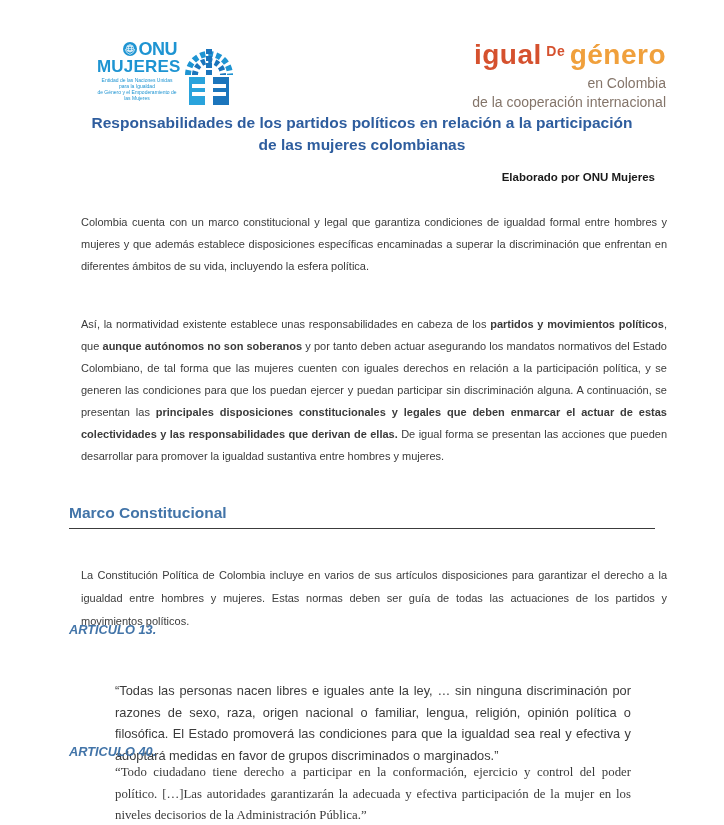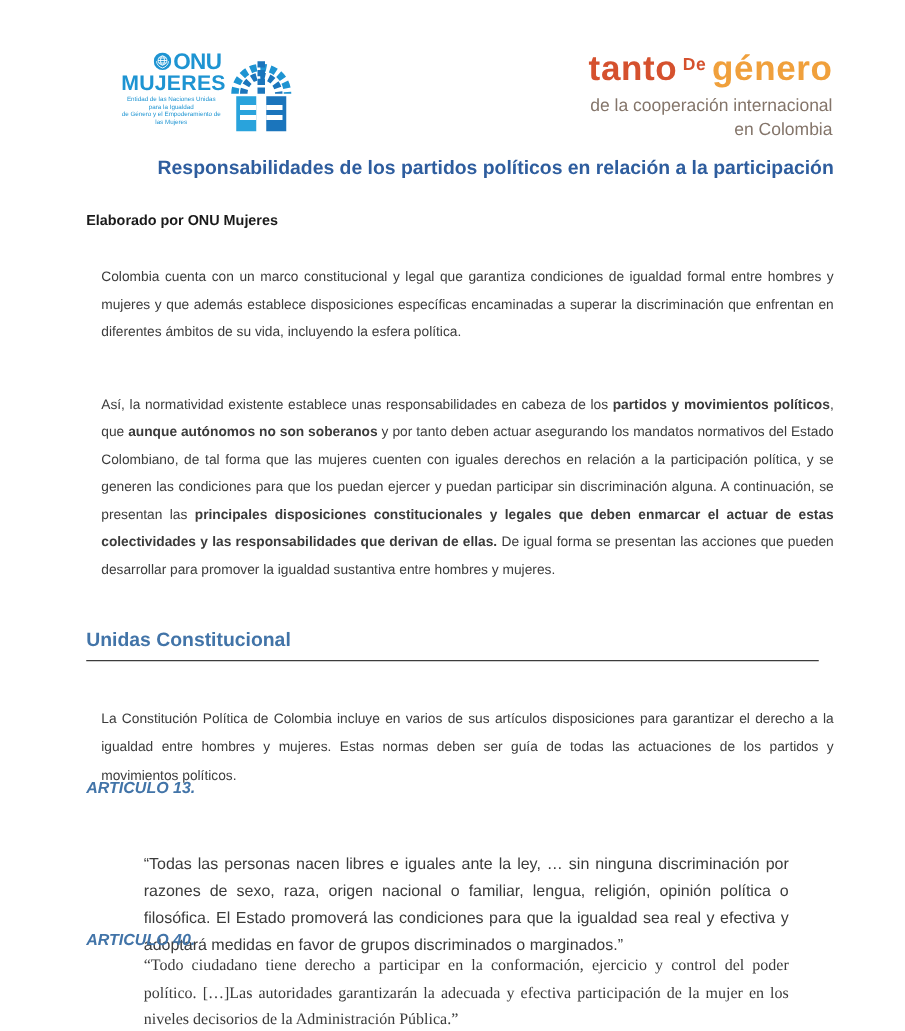--- a/index.html
+++ b/index.html
@@ -21,26 +21,26 @@
   
   .logo-right{position:absolute;right:58px;top:36px;text-align:right;}
   .mesa-line{white-space:nowrap;line-height:30px;}
   .mesa-word{font-size:28px;font-weight:bold;color:#d5512e;letter-spacing:0.5px;}
   .mesa-de{font-size:14px;font-weight:bold;color:#d5512e;vertical-align:8px;letter-spacing:0.5px;}
   .mesa-genero{font-size:28px;font-weight:bold;color:#f0a03c;letter-spacing:0.5px;}
   .mesa-sub{font-size:14px;color:#84756a;line-height:19px;}
   
   .title{
     position:absolute;left:69px;top:112px;width:586px;
-    text-align:right;font-size:15.5px;font-weight:bold;line-height:22px;
-    color:#2e5d9e;margin:12px;
+    text-align:center;font-size:15.5px;font-weight:bold;line-height:22px;
+    color:#2e5d9e;margin:0;
   }
   .byline{
     position:absolute;left:69px;top:171px;width:586px;
-    text-align:left;font-size:11.5px;font-weight:bold;color:#1a1a1a;
+    text-align:right;font-size:11.5px;font-weight:bold;color:#1a1a1a;
   }
   
   .body-par{
     position:absolute;left:69px;width:586px;margin:12px;
     font-size:11px;line-height:22px;text-align:justify;color:#3b3b3b;
   }
   .body-par .b{font-weight:bold;}
   .p1{top:199px;}
   .p2{top:301px;}
   .p3{top:552px;line-height:23px;}
@@ -115,37 +115,38 @@
         <rect x="10" y="44" width="13" height="4" fill="#ffffff"></rect>
         <rect x="10" y="52" width="13" height="4" fill="#ffffff"></rect>
         <rect x="31" y="44" width="13" height="4" fill="#ffffff"></rect>
         <rect x="31" y="52" width="13" height="4" fill="#ffffff"></rect>
       </svg>
     </span>
   </div>
 
   <div class="logo-right">
     <div class="mesa-line">
-      <span class="mesa-word">tanto</span>
+      <span class="mesa-word">igual</span>
       <span class="mesa-de">De</span>
       <span class="mesa-genero">género</span>
     </div>
+    <div class="mesa-sub">en Colombia</div>
     <div class="mesa-sub">de la cooperación internacional</div>
-    <div class="mesa-sub">en Colombia</div>
   </div>
 
   <h1 class="title">
     <span>Responsabilidades de los partidos políticos en relación a la participación</span><br>
+    <span>de las mujeres colombianas</span>
   </h1>
   <div class="byline">Elaborado por ONU Mujeres</div>
 
   <p class="body-par p1"><span>Colombia cuenta con un marco constitucional y legal que garantiza condiciones de igualdad formal entre hombres y mujeres y que además establece disposiciones específicas encaminadas a superar la discriminación que enfrentan en diferentes ámbitos de su vida, incluyendo la esfera política.</span></p>
   <p class="body-par p2"><span>Así, la normatividad existente establece unas responsabilidades en cabeza de los </span><span class="b">partidos y movimientos políticos</span><span>, que </span><span class="b">aunque autónomos no son soberanos</span><span> y por tanto deben actuar asegurando los mandatos normativos del Estado Colombiano, de tal forma que las mujeres cuenten con iguales derechos en relación a la participación política, y se generen las condiciones para que los puedan ejercer y puedan participar sin discriminación alguna. A continuación, se presentan las </span><span class="b">principales disposiciones constitucionales y legales que deben enmarcar el actuar de estas colectividades y las responsabilidades que derivan de ellas.</span><span> De igual forma se presentan las acciones que pueden desarrollar para promover la igualdad sustantiva entre hombres y mujeres.</span></p>
 
-  <h2 class="section-heading">Unidas Constitucional</h2>
+  <h2 class="section-heading">Marco Constitucional</h2>
   <hr class="section-rule">
 
   <p class="body-par p3"><span>La Constitución Política de Colombia incluye en varios de sus artículos disposiciones para garantizar el derecho a la igualdad entre hombres y mujeres. Estas normas deben ser guía de todas las actuaciones de los partidos y movimientos políticos.</span></p>
 
   <div class="art-label a13">ARTICULO 13.</div>
   <p class="quote q13">“Todas las personas nacen libres e iguales ante la ley, … sin ninguna discriminación por razones de sexo, raza, origen nacional o familiar, lengua, religión, opinión política o filosófica. El Estado promoverá las condiciones para que la igualdad sea real y efectiva y adoptará medidas en favor de grupos discriminados o marginados.”</p>
 
   <div class="art-label a40">ARTICULO 40.</div>
   <p class="quote q40">“Todo ciudadano tiene derecho a participar en la conformación, ejercicio y control del poder político. […]Las autoridades garantizarán la adecuada y efectiva participación de la mujer en los niveles decisorios de la Administración Pública.”</p>
 

